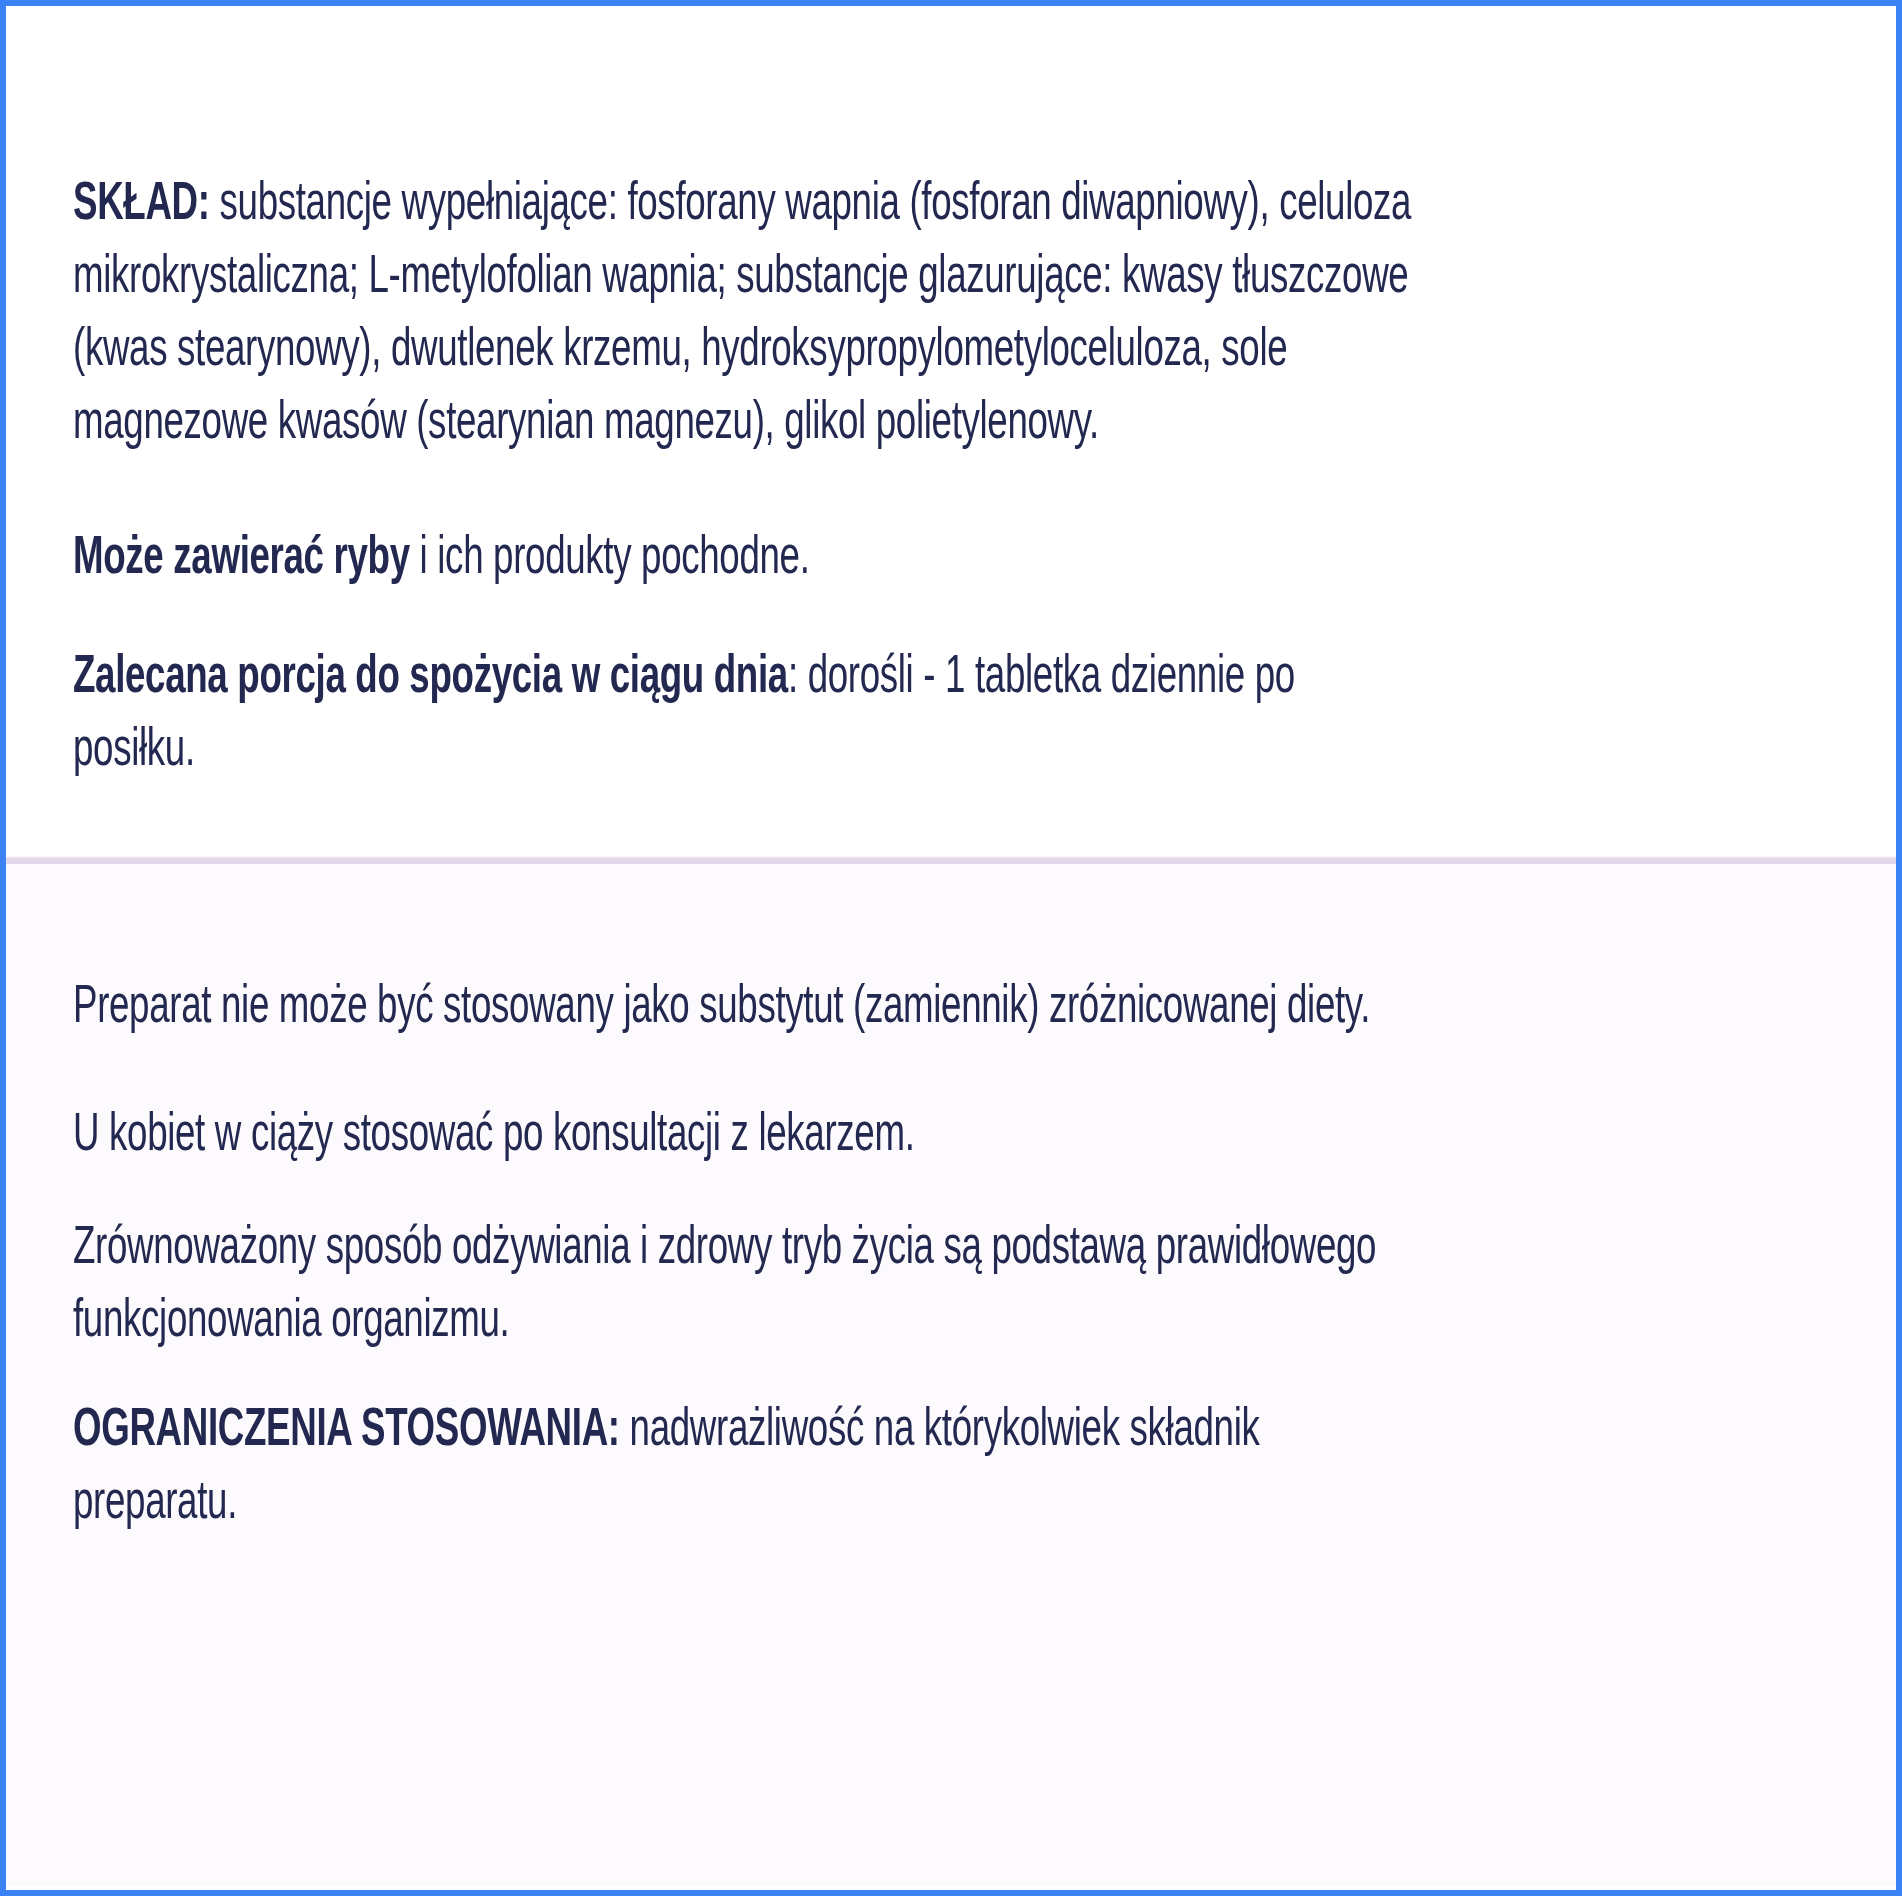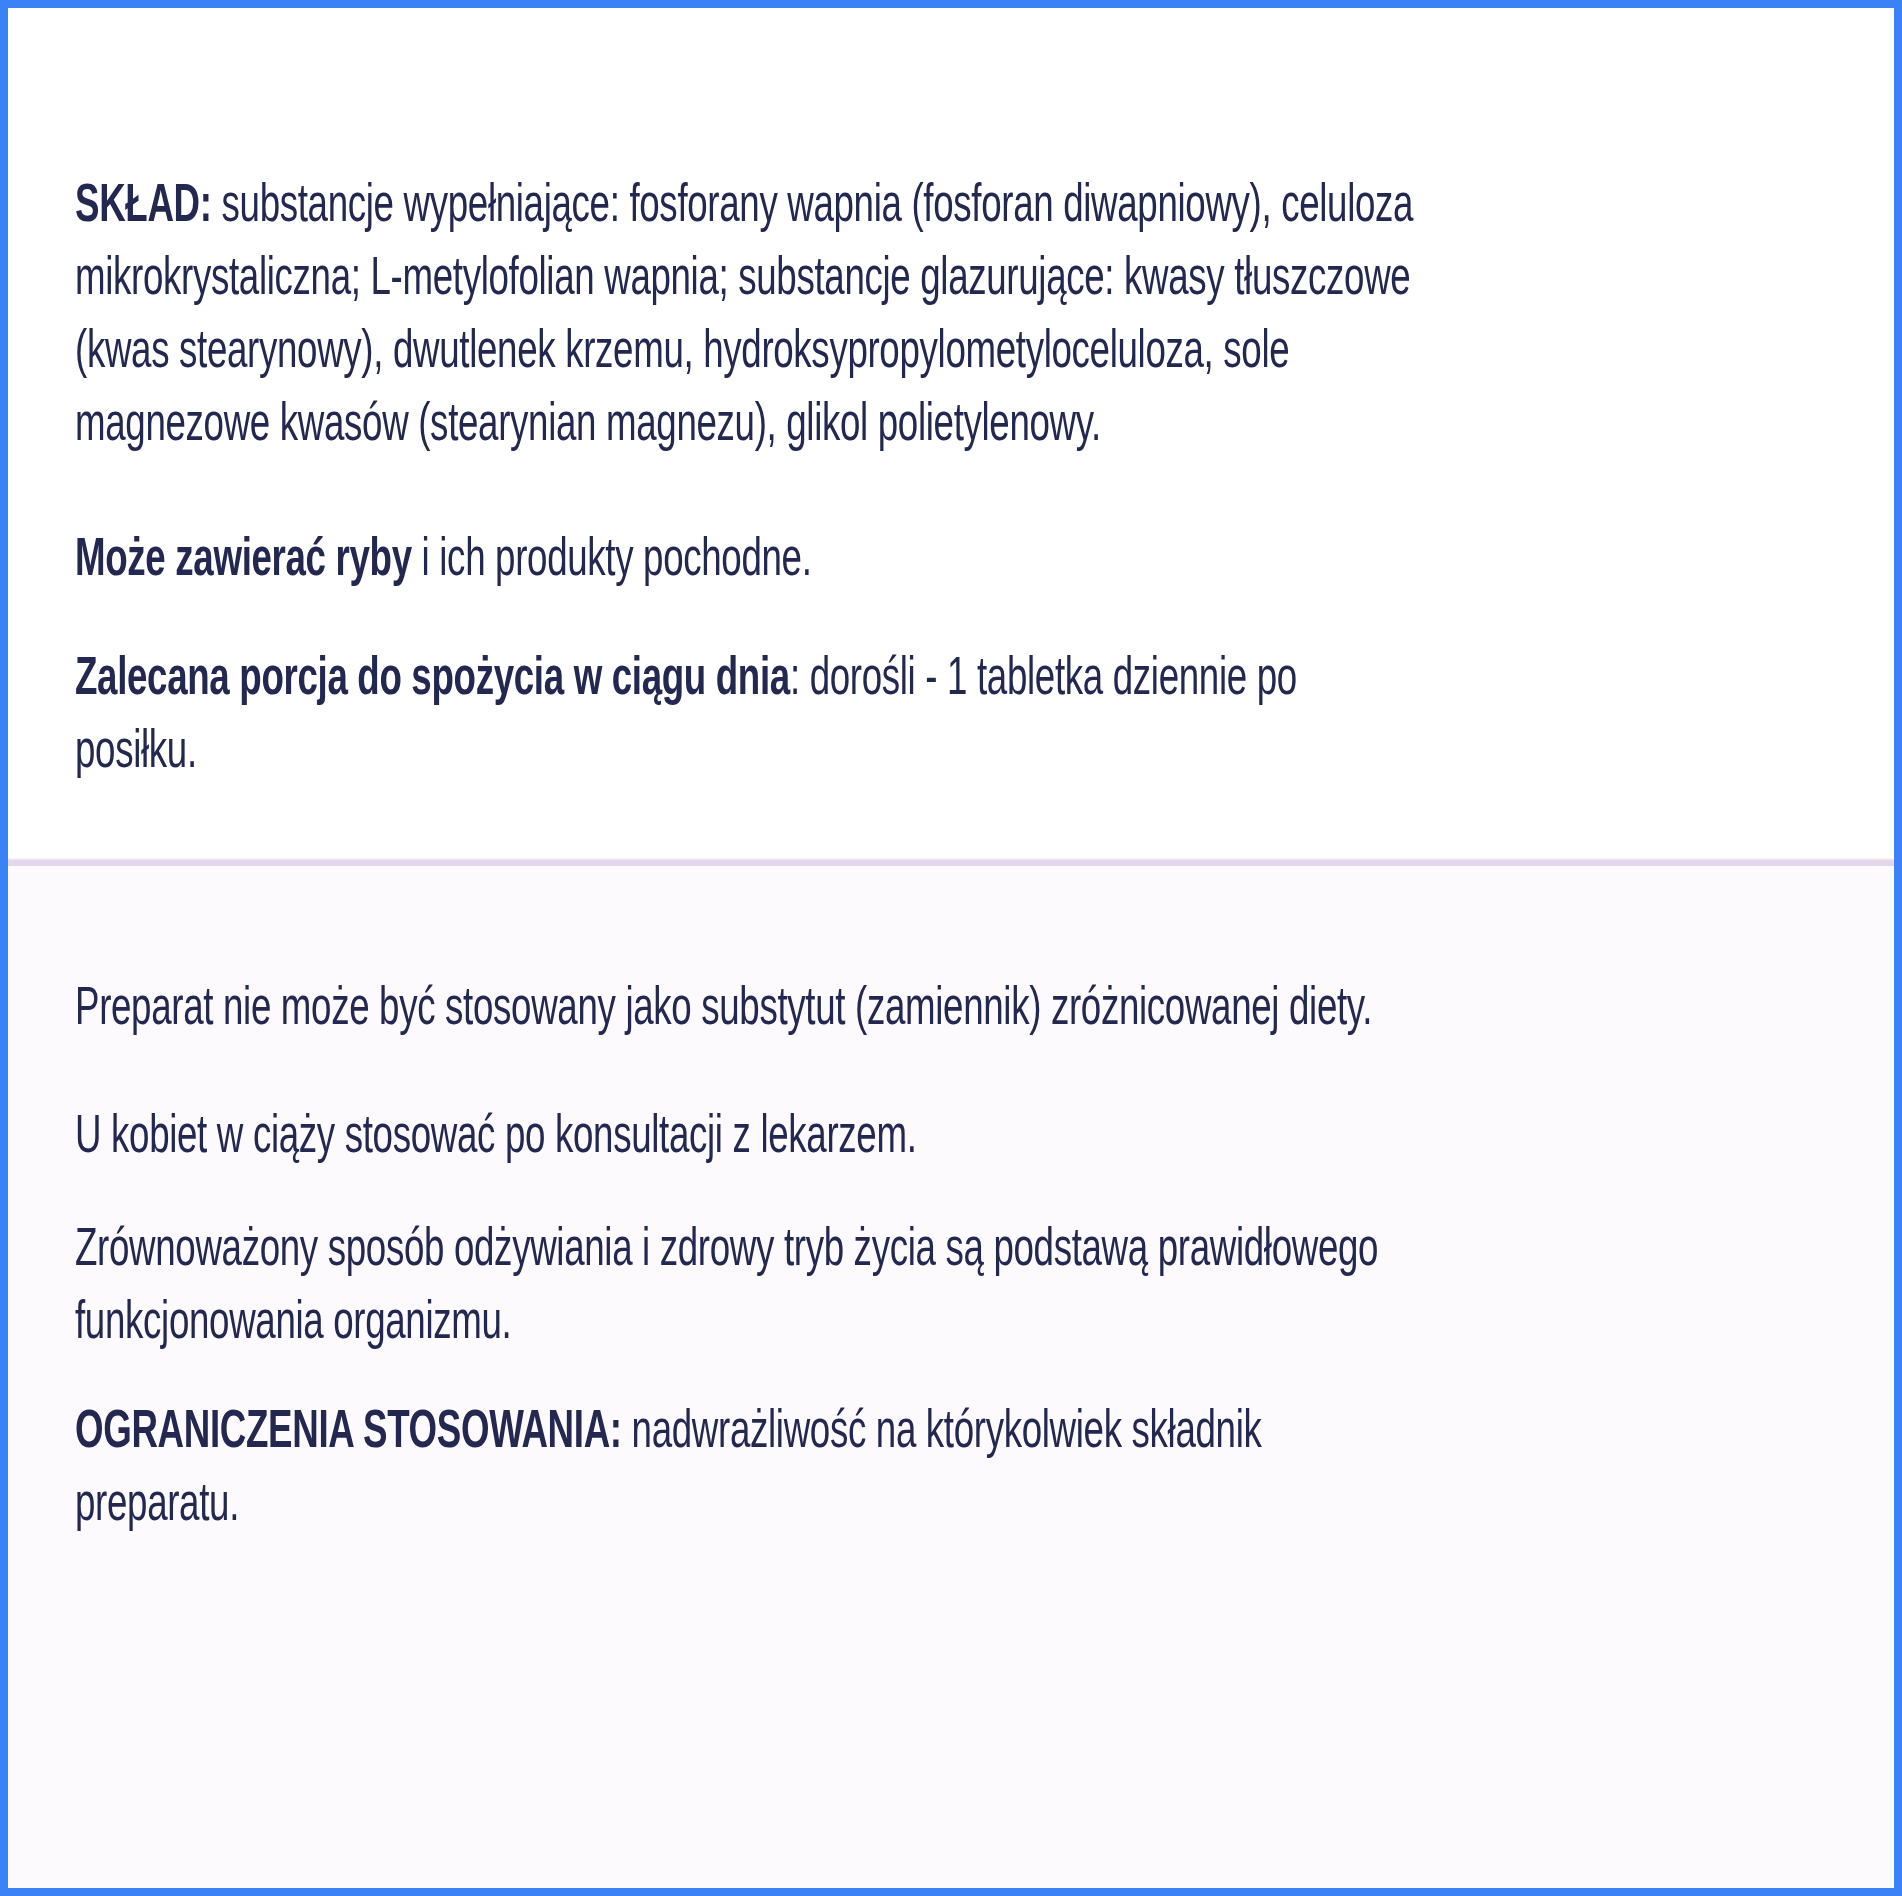--- a/index.html
+++ b/index.html
@@ -3,21 +3,21 @@
 <meta charset="utf-8">
 <style>
   html, body { margin: 0; padding: 0; background: #ffffff; }
 
   .label {
     position: relative;
     width: 1902px;
     height: 1896px;
     box-sizing: border-box;
     background: #ffffff;
-    border: 8px solid #3b82f6;
+    border: 6px solid #3b82f6;
     font-family: "Liberation Sans", "DejaVu Sans", sans-serif;
     color: #232850;
     overflow: hidden;
   }
 
   .panel {
     box-sizing: border-box;
     width: 100%;
   }
   .panel-composition {

